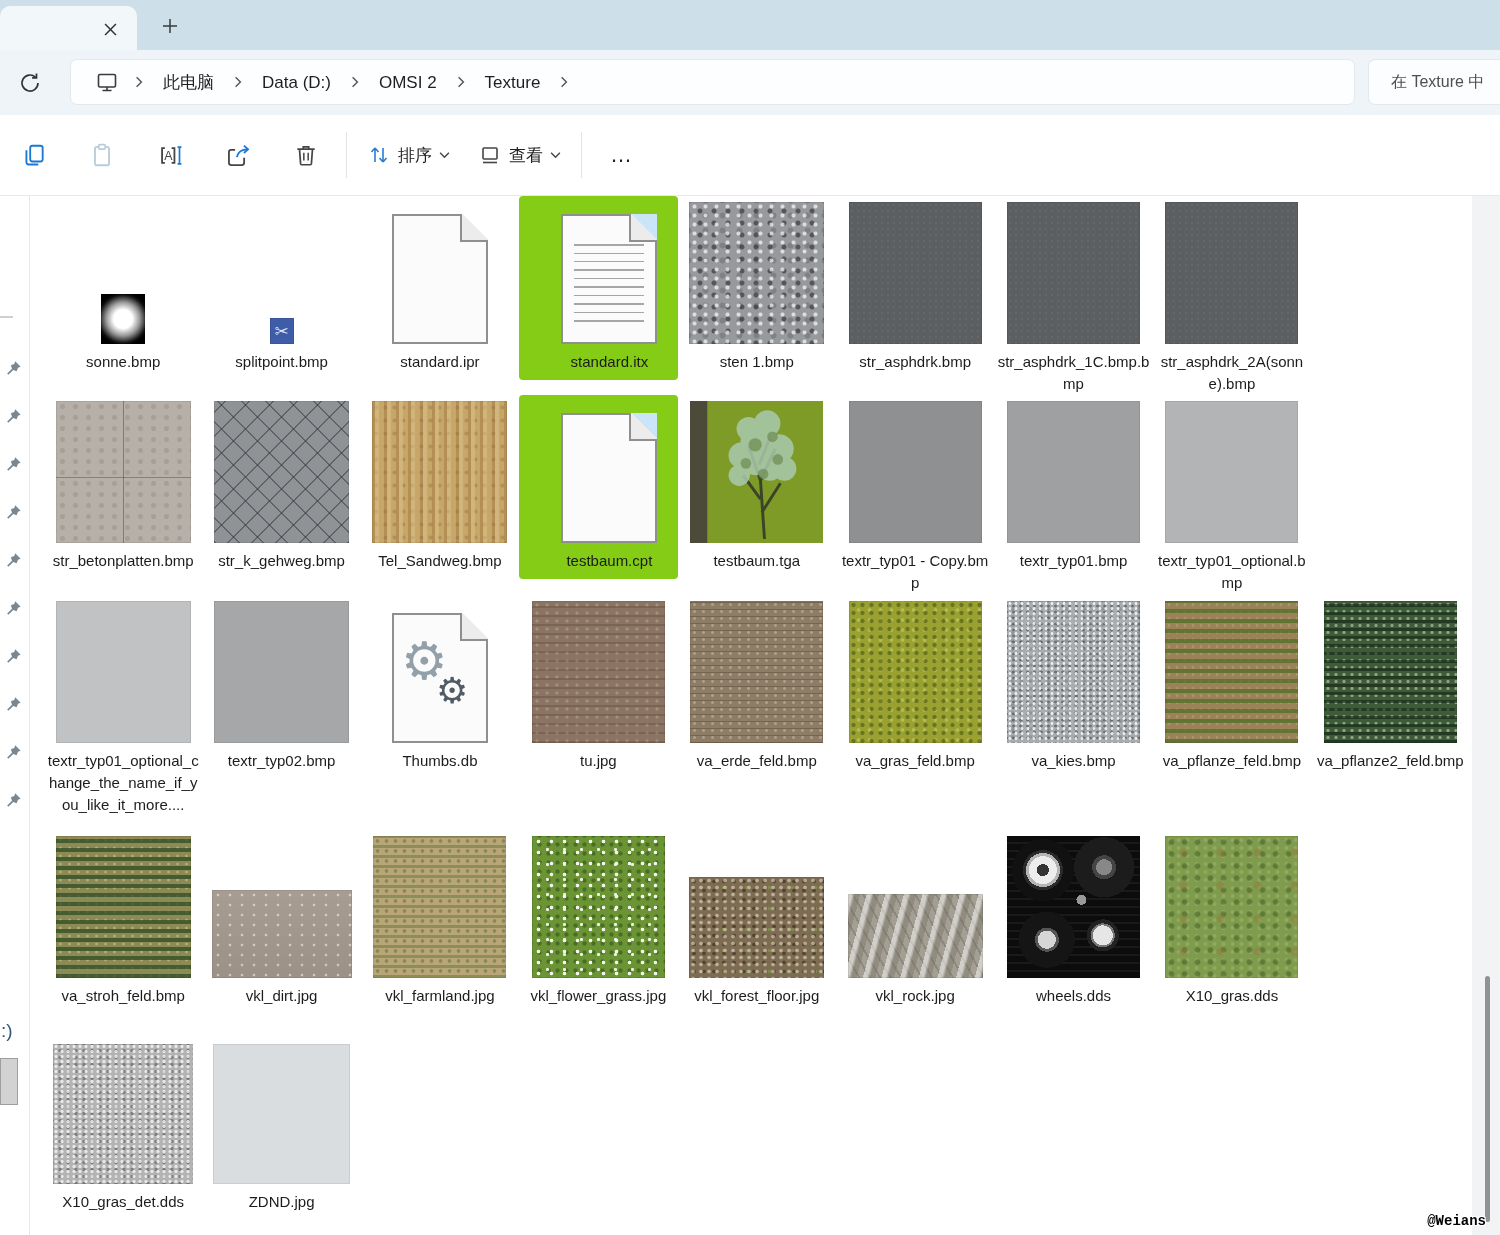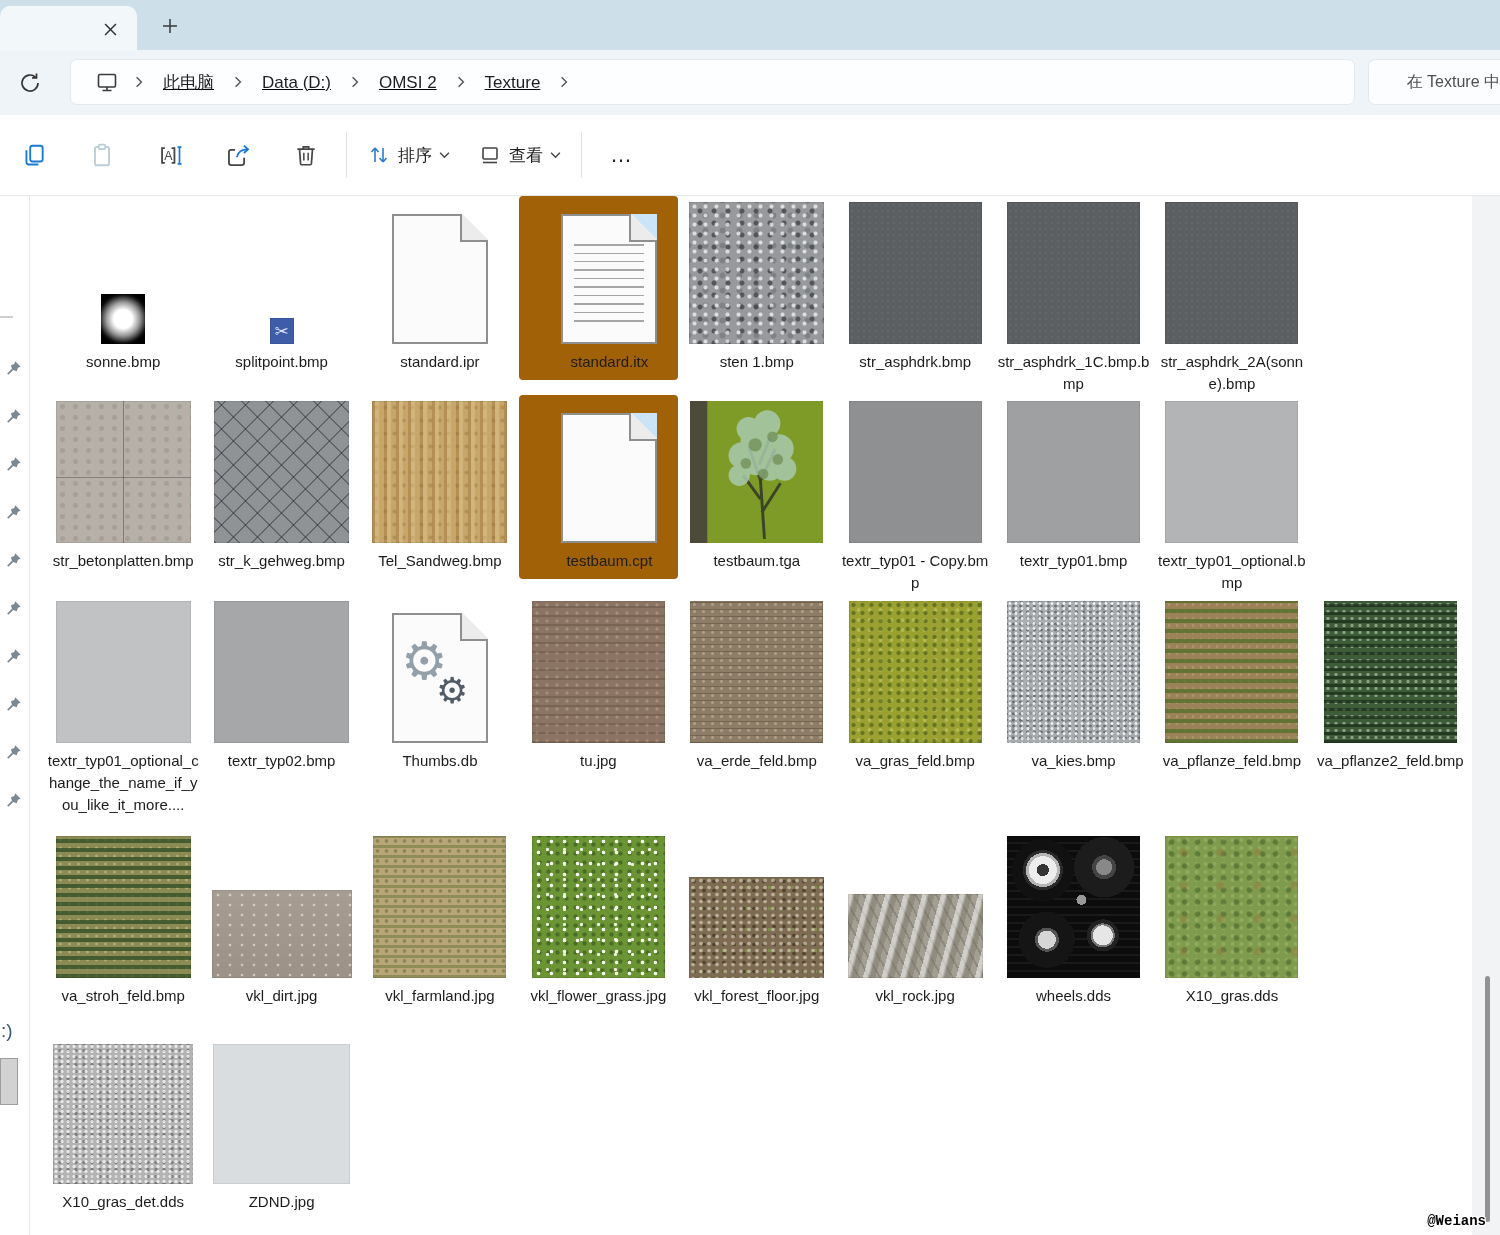--- a/index.html
+++ b/index.html
@@ -15,29 +15,29 @@
                background:transparent; cursor:pointer; color:#333; }
   .new-tab { position:absolute; left:156px; top:13px; width:28px; height:26px; border:none;
              background:transparent; cursor:pointer; color:#3a3a3a; }
 
   
   .headerrow { position:absolute; top:50px; left:0; right:0; height:65px; background:#eef4f8; }
   .refresh { position:absolute; left:8px; top:11px; width:44px; height:44px; border:none;
              background:transparent; color:#333; cursor:pointer; }
   .addressbar { position:absolute; left:70px; right:145px; top:9px; height:46px;
                 background:#fcfeff; border:1px solid #e2e8ec; border-radius:7px;
-                display:flex; align-items:center; padding:0 10px;text-decoration:underline; }
+                display:flex; align-items:center; padding:0 10px; }
   .pc-icon { display:inline-flex; margin:0 6px 0 14px; color:#3a3a3a; }
   .crumb { font-size:17px; color:#1f1f1f; padding:4px 10px; border-radius:4px; cursor:default; white-space:nowrap; }
   .crumb-sep { color:#555; padding:0 8px; display:inline-flex; }
   .searchbox { position:absolute; right:0; width:132px; top:9px; height:46px;
                background:#fbfdfe; border:1px solid #e2e8ec; border-right:none; border-radius:7px 0 0 7px; }
   .searchbox input { width:100%; height:100%; border:none; background:transparent; outline:none;
                      font-size:16px; padding-left:22px; color:#3f3f3f;
-                     font-family:"Liberation Sans","DejaVu Sans",sans-serif;text-align:right; }
+                     font-family:"Liberation Sans","DejaVu Sans",sans-serif; }
   .searchbox input::placeholder { color:#4f4f4f; opacity:1; }
 
   
   .toolbar { position:absolute; top:115px; left:0; right:0; height:81px; background:#fff;
              border-bottom:1px solid #e4eaee; display:flex; align-items:center; }
   .tbtn { width:68px; height:56px; border:none; background:transparent; display:flex;
           align-items:center; justify-content:center; cursor:pointer; }
   .tbtn.wide { width:auto; padding:0 14px; gap:7px; font-size:17px; color:#1f1f1f; }
   .tb-sep { width:1px; height:46px; background:#e3e3e3; margin:0 6px; }
   .dots { font-size:22px; letter-spacing:2px; color:#222; }
@@ -53,21 +53,21 @@
 
   .content { position:absolute; left:31px; top:0; right:30px; bottom:0; padding-left:13px; }
   .grid-row { display:flex; }
   .grid-row:nth-child(1) { height:199px; }
   .grid-row:nth-child(2) { height:200px; }
   .grid-row:nth-child(3) { height:243px; }
   .grid-row:nth-child(4) { height:202px; }
   .grid-row:nth-child(5) { height:195px; }
   .tile { width:158.4px; flex:none; display:flex; flex-direction:column; align-items:center;
           border-radius:4px; cursor:default; height:fit-content; --tilebg:#fff; }
-  .tile.selected { background:#a16207; --tilebg:#cce4f7; padding-bottom:7px;padding-left:22px; }
+  .tile.selected { background:#84cc16; --tilebg:#cce4f7; padding-bottom:7px;padding-left:22px; }
   .slot { height:148px; display:flex; align-items:flex-end; justify-content:center; }
   .grid-row:nth-child(4) .slot { height:140px; }
   .grid-row:nth-child(5) .slot { height:144px; }
   .caption { margin-top:7px; width:152px; text-align:center; font-size:15px; line-height:22px;
              color:#1c1c1c; word-break:break-all; }
 
   
   .sb-track { position:absolute; right:0; top:0; width:28px; bottom:0; background:#f2f3f4; }
   .sb-thumb { position:absolute; right:10px; width:5px; top:780px; height:246px; background:#8f9396; border-radius:3px; }
 

